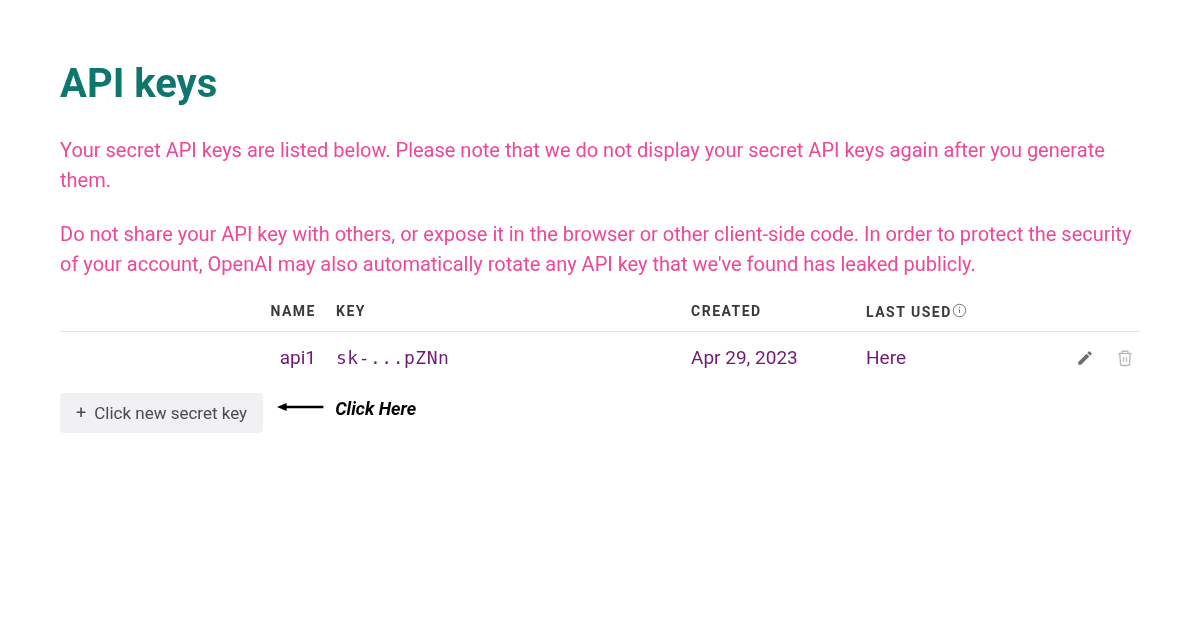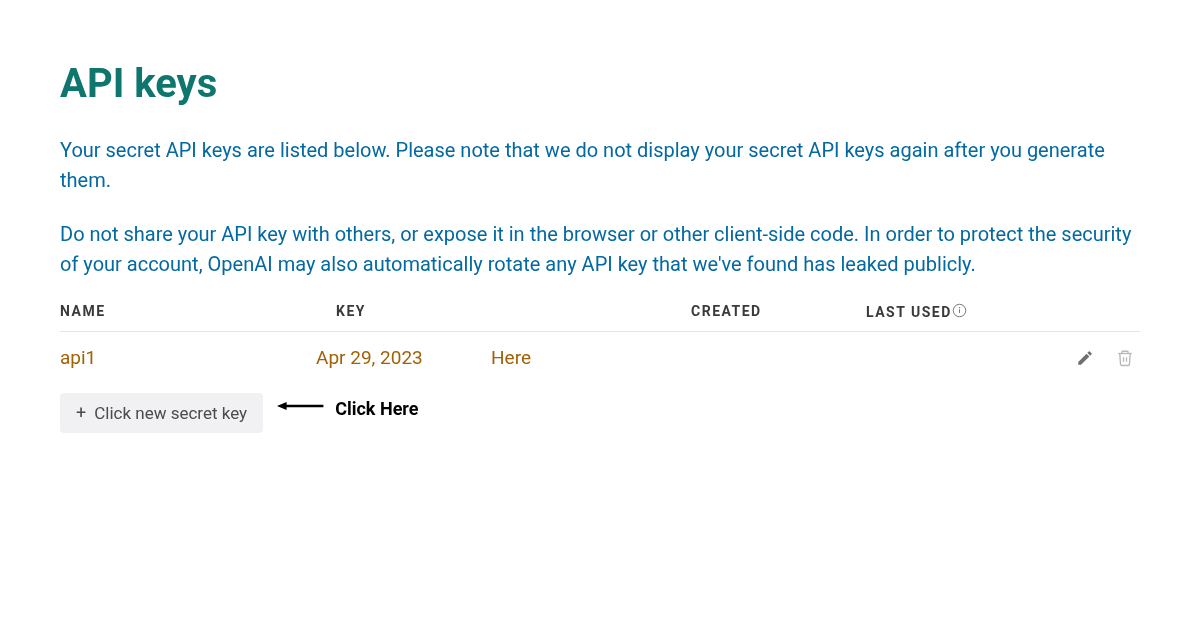--- a/index.html
+++ b/index.html
@@ -17,51 +17,51 @@
   }
   .page-title {
     font-size: 40px;
     font-weight: 700;
     margin-bottom: 28px;
     color: #0f766e;
   }
   .description {
     font-size: 20px;
     line-height: 1.5;
-    color: #0369a1;
+    color: #ec4899;
     margin-bottom: 24px;
     max-width: 1080px;
   }
   .table {
     width: 100%;
     margin-top: 12px;
   }
   .table-header {
     display: flex;
     border-bottom: 1px solid #e5e5e5;
     padding-bottom: 10px;
   }
   .th {
     font-size: 14px;
     font-weight: 700;
     letter-spacing: 1.5px;
     color: #3a3a3d;
     text-transform: uppercase;
   }
-  .col-name { width: 256px; }
+  .col-name { width: 256px; text-align: right; }
   .col-key { width: 355px; margin-left: 20px; }
   .col-created { width: 175px; }
   .col-lastused { width: 190px; display: flex; align-items: center; }
   .col-actions { flex: 1; display: flex; justify-content: flex-end; gap: 22px; padding-right: 6px; }
   .table-row {
     display: flex;
     align-items: center;
     padding: 14px 0;
     font-size: 19px;
-    color: #a16207;
+    color: #701a75;
   }
   .info-icon-svg {
     width: 15px;
     height: 15px;
     stroke: #6e6e73;
     fill: none;
     stroke-width: 1.5;
   }
   .action-icon {
     cursor: pointer;
@@ -86,23 +86,24 @@
     color: #4b4b4f;
     cursor: pointer;
     font-family: inherit;
   }
   .plus {
     font-size: 18px;
     line-height: 1;
   }
   .annot {
     display: inline-flex;
-    align-items: center;
+    align-items: flex-end;
     margin-left: 14px;
     vertical-align: middle;
+    font-style: italic;
   }
   .arrow-svg {
     width: 48px;
     height: 16px;
   }
   .annot-text {
     font-size: 18px;
     font-weight: 700;
     color: #000;
     margin-left: 10px;
@@ -137,20 +138,21 @@
             <circle cx="12" cy="12" r="10"></circle>
             <line x1="12" y1="10" x2="12" y2="16"></line>
             <circle cx="12" cy="7.5" r="0.5" fill="currentColor"></circle>
           </svg>
       </span>
     </div>
   </div>
 
   <div class="table-row">
     <div class="col-name">api1</div>
+    <div class="col-key key-mono">sk-...pZNn</div>
     <div class="col-created">Apr 29, 2023</div>
     <div class="col-lastused">Here</div>
     <div class="col-actions">
       <span class="action-icon">
         <svg viewBox="0 0 24 24" fill="currentColor">
             <path d="M3 17.25V21h3.75l11.06-11.06-3.75-3.75L3 17.25zM20.71 7.04a1 1 0 0 0 0-1.41l-2.34-2.34a1 1 0 0 0-1.41 0l-1.83 1.83 3.75 3.75 1.83-1.83z"></path>
           </svg>
       </span>
       <span class="action-icon trash-icon-svg">
         <svg viewBox="0 0 24 24" fill="none" stroke="currentColor" stroke-width="1.8">

